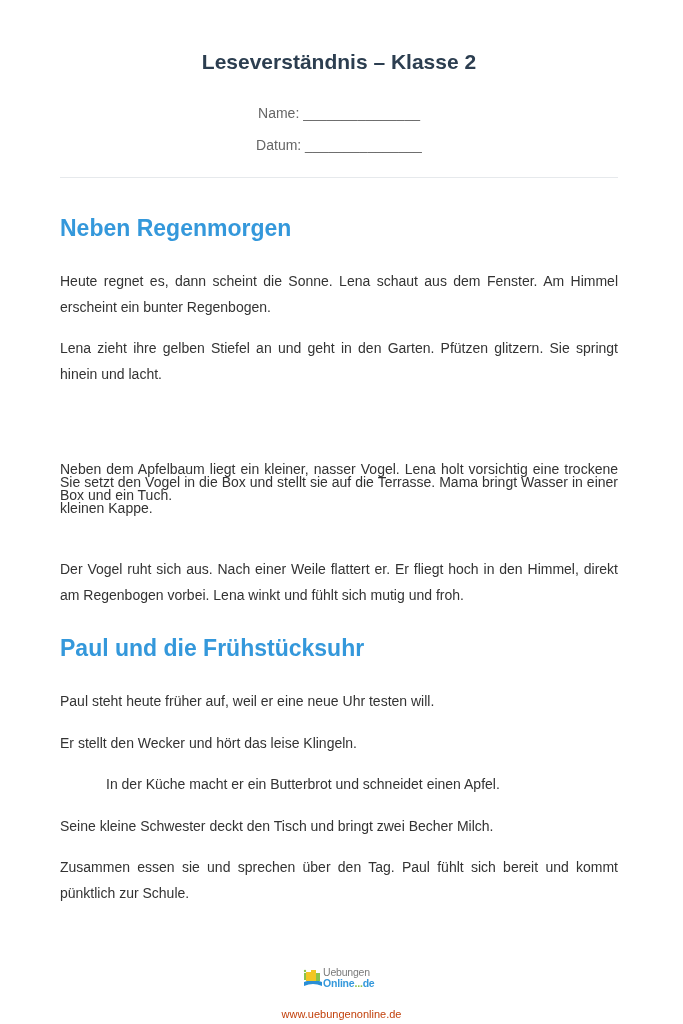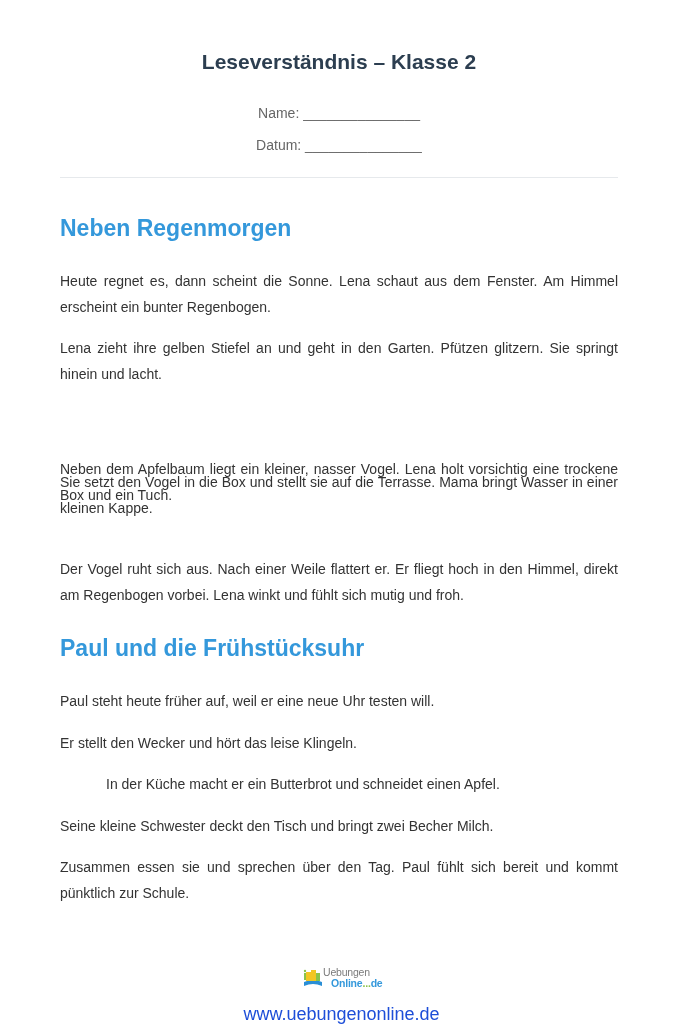--- a/index.html
+++ b/index.html
@@ -95,31 +95,30 @@
     }
     .logo-text-2 {
       position: absolute;
       left: 21px;
       top: 12px;
       font-size: 10.5px;
       font-weight: bold;
       color: #3498db;
       line-height: 12px;
       letter-spacing: -0.2px;
-      padding-left: 8px;
     }
     .logo-text-2 .dots { color: #8bc34a; font-weight: bold; }
     .footer-url {
       position: absolute;
       top: 1006px;
       left: 0;
       width: 683px;
       text-align: center;
-      font-size: 18px;
-      color: #1d4ed8;
+      font-size: 11px;
+      color: #c2410c;
       line-height: 16px;
     }
   </style>
 </head>
 <body>
 
 <div class="page">
   <h1 class="title">Leseverständnis – Klasse 2</h1>
   <div class="meta-line meta-name">Name: _______________</div>
   <div class="meta-line meta-date">Datum: _______________</div>

